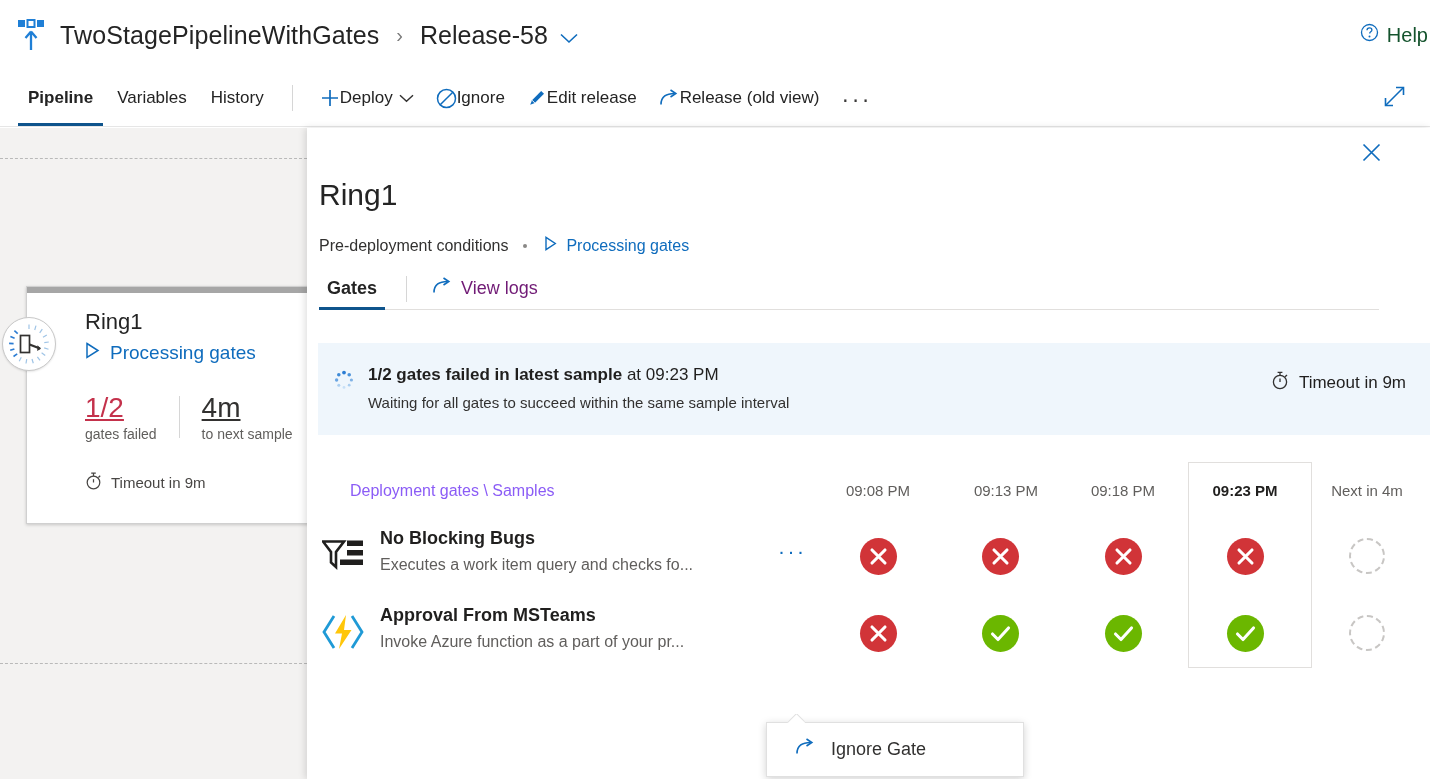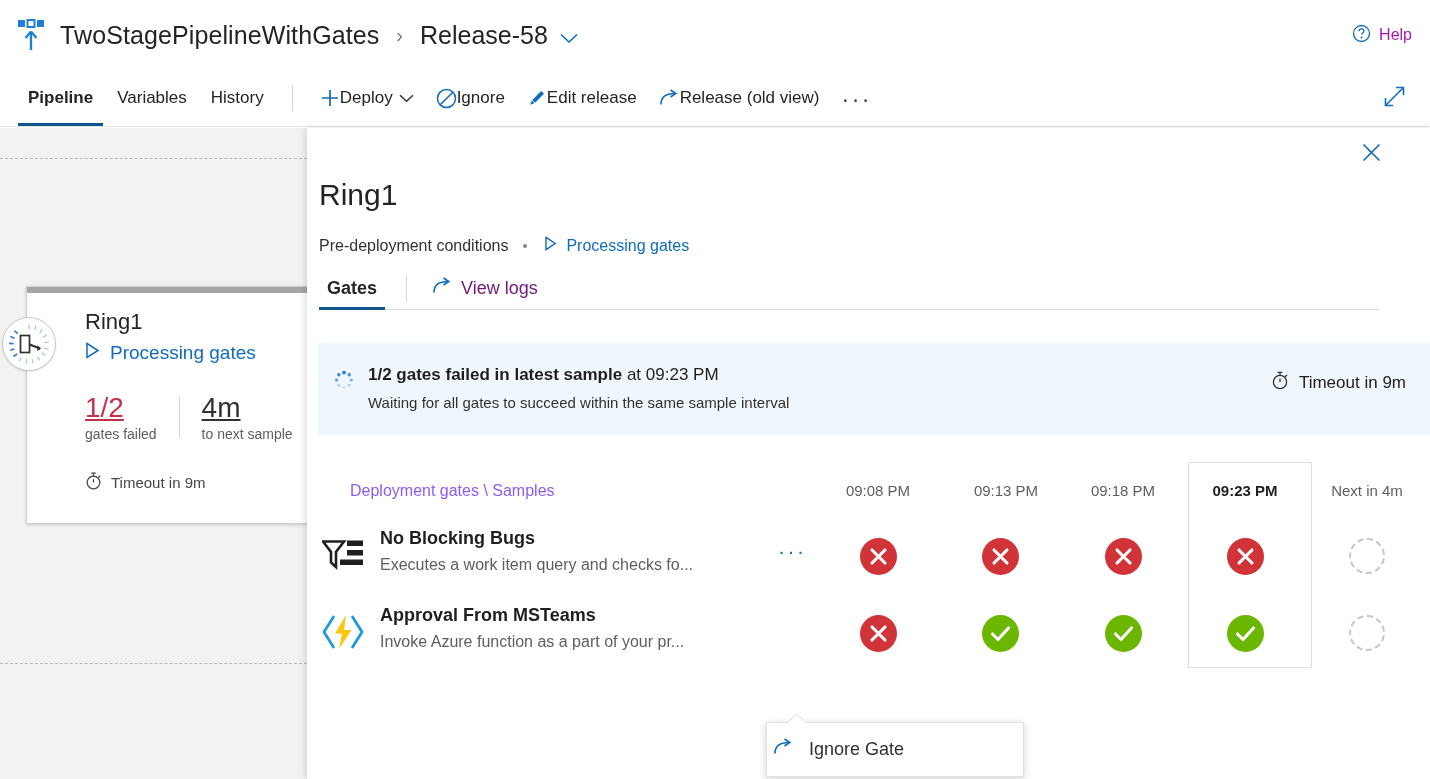--- a/index.html
+++ b/index.html
@@ -8,41 +8,41 @@
     width:1430px; height:779px;
     font-family:"Liberation Sans", sans-serif;
     background:#ffffff; color:#201f1e;
     overflow:hidden; position:relative;
     -webkit-font-smoothing:antialiased;
   }
 
   
   .topbar {
     position:absolute; top:0; left:0; width:1430px; height:70px;
-    display:flex; align-items:center; padding:0 18px 0 16px;
+    display:flex; align-items:center; padding:0 2px 0 16px;
   }
   .pipeline-logo { width:30px; height:34px; flex:none; margin-right:14px; }
   .crumb-root {
     font-size:25px; color:#242424; font-weight:400; letter-spacing:.1px;
     white-space:nowrap;
   }
   .crumb-sep {
     font-size:20px; color:#7a7a7a; margin:0 17px; font-weight:300;
   }
   .crumb-leaf {
     font-size:25px; color:#242424; font-weight:400; white-space:nowrap;
   }
   .crumb-chev {
     margin-left:12px; display:inline-flex; align-items:center;
     position:relative; top:3px;
   }
   .topbar-spacer { flex:1 1 auto; }
   .help-link {
     display:flex; align-items:center; gap:8px;
-    color:#a21caf; font-size:16px; white-space:nowrap;
+    color:#14532d; font-size:20px; white-space:nowrap;
   }
 
   
   .cmdbar {
     position:absolute; top:70px; left:0; width:1430px; height:57px;
     display:flex; align-items:center; padding:0 18px 0 16px;
     border-bottom:1px solid #e6e6e6;
   }
   .tabitem {
     font-size:17px; color:#242424; padding:0 12px; height:56px;
@@ -238,21 +238,21 @@
   }
   .callout-beak::before {
     content:""; position:absolute; left:0; top:2px;
     width:14px; height:14px; background:#ffffff;
     border-left:1px solid #e0e0e0; border-top:1px solid #e0e0e0;
     transform:rotate(45deg); transform-origin:center;
     margin-left:2px;
   }
   .callout-item {
     display:flex; align-items:center; gap:14px;
-    padding:0 14px 0 6px; width:100%; height:100%;
+    padding:0 14px 0 28px; width:100%; height:100%;
     font-size:18px; color:#323130;
   }
 </style>
 </head>
 <body>
 
 <div class="topbar">
   <span class="pipeline-logo">
     <svg width="30" height="34" viewBox="0 0 30 34">
       <rect x="2" y="2" width="7" height="7" fill="#1f7fd6"></rect>

